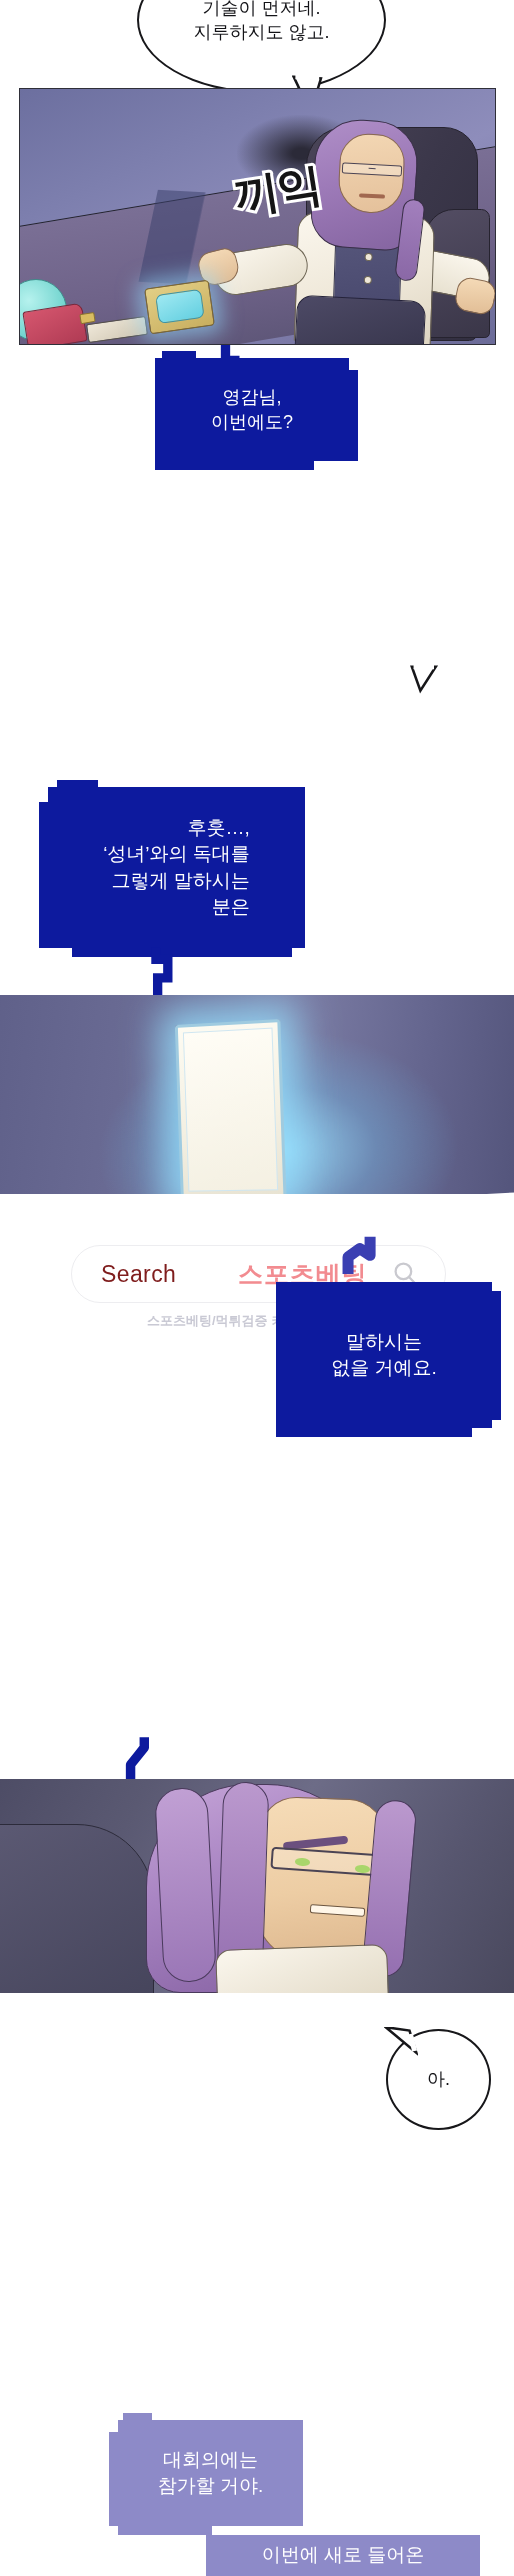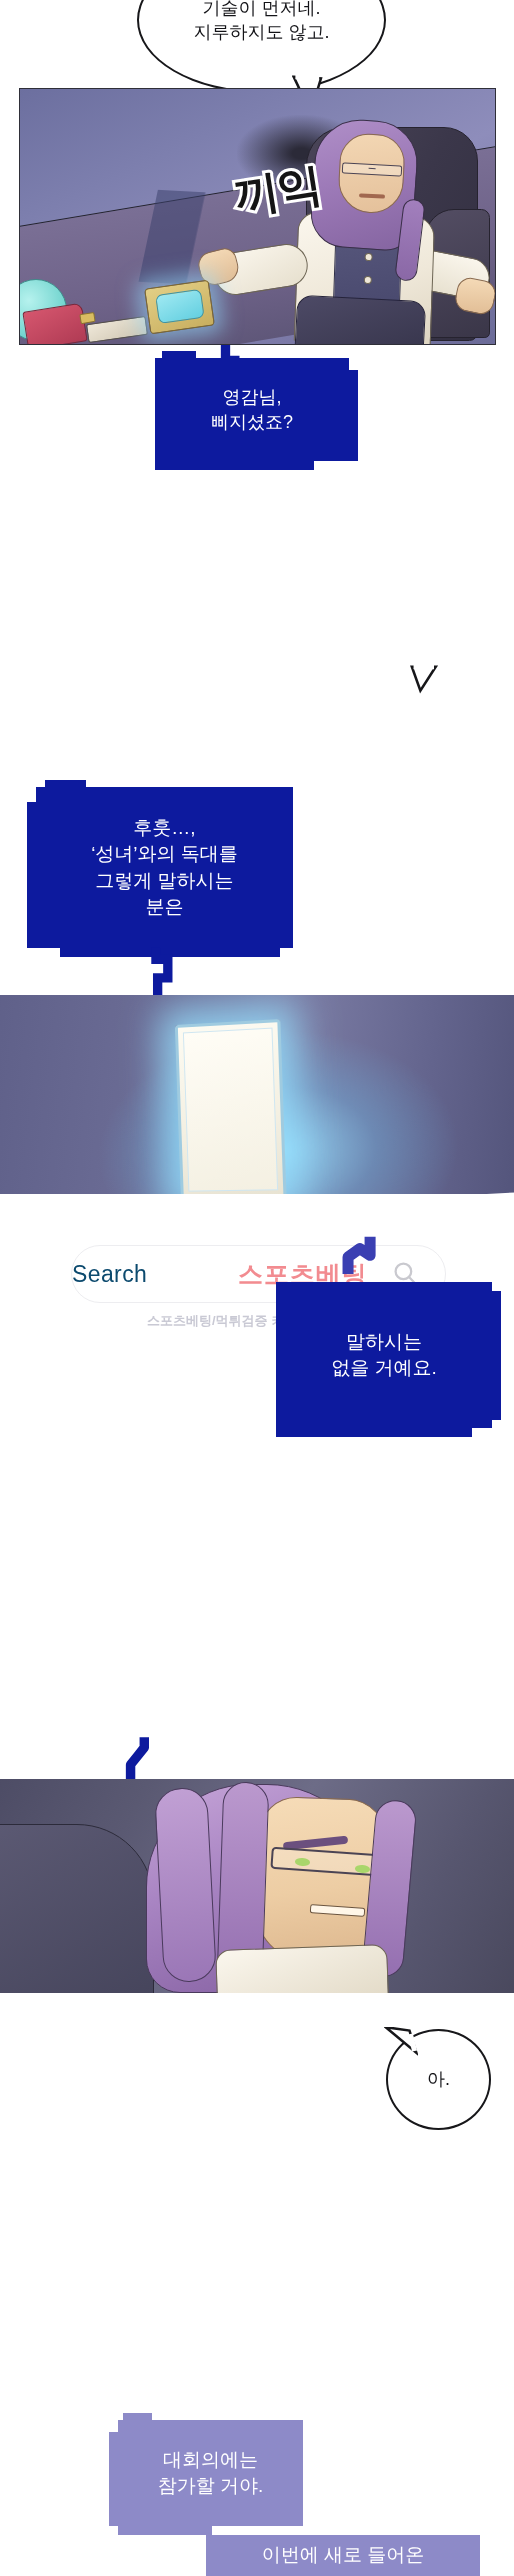--- a/index.html
+++ b/index.html
@@ -280,21 +280,21 @@
   .zig-tail svg { display:block; }
   .zig-tail { position:absolute; }
 
   
   #searchbar {
     position:absolute; left:71px; top:1245px; width:375px; height:58px;
     border:1.7px solid #ededf0; border-radius:29px; background:#ffffff;
     display:flex; align-items:center;
   }
   #searchbar .sb-text {
-    font-size:23px; color:#0c4a6e; letter-spacing:0.4px;
+    margin-left:29px; font-size:23px; color:#7f1d1d; letter-spacing:0.4px;
   }
   #searchbar .sb-icon {
     position:absolute; right:26px; top:50%; transform:translateY(-50%);
     width:26px; height:26px;
   }
   #wm-main {
     position:absolute; left:238px; top:1258px;
     font-size:25px; font-weight:700; color:#f28b90; letter-spacing:0.9px;
     white-space:nowrap;
   }
@@ -351,31 +351,31 @@
   <div class="zig-tail" style="left:206px; top:345px; width:39px; height:46px;">
     <svg width="39" height="46" viewBox="0 0 46 54">
       <path d="M22 54 L22 36 L34 36 L34 18 L23 18 L23 0" stroke="#0d1a9e" stroke-width="11" fill="none" stroke-linejoin="miter"></path>
     </svg>
   </div>
   <div class="rect-bubble" id="bubble2" style="left:155px; top:358px; width:194px; height:103px; font-size:18px; background:#0d1a9e;">
     <div class="notch" style="left:6.9px;top:-6.9px;width:34px;height:8.6px;background:#0d1a9e;"></div>
     <div class="notch" style="right:-8.6px;top:12px;width:8.6px;height:91px;background:#0d1a9e;"></div>
     <div class="notch" style="left:0px;bottom:-8.6px;width:159px;height:8.6px;background:#0d1a9e;"></div>
     <span>영감님,
-삐지셨죠?</span>
+이번에도?</span>
   </div>
 
   <div class="oval-tail" style="left:410px; top:665px; width:31px; height:29px;">
     <svg width="31" height="29" viewBox="0 0 36 34">
       <path d="M2 2 L30 2 L12 30 Z" fill="#ffffff" stroke="#17171a" stroke-width="3"></path>
       <path d="M4 2 L28 2" stroke="#ffffff" stroke-width="6"></path>
     </svg>
   </div>
 
-  <div class="rect-bubble" id="bubble4" style="left:36px; top:787px; width:257px; height:161px; font-size:19px; background:#0d1a9e;">
+  <div class="rect-bubble" id="bubble4" style="left:48px; top:787px; width:257px; height:161px; font-size:19px; background:#0d1a9e;text-align:right;">
     <div class="notch" style="left:8.6px;top:-6.9px;width:41px;height:8.6px;background:#0d1a9e;"></div>
     <div class="notch" style="left:-8.6px;top:15.4px;width:8.6px;height:146px;background:#0d1a9e;"></div>
     <div class="notch" style="left:24px;bottom:-8.6px;width:220px;height:8.6px;background:#0d1a9e;"></div>
     <span>후훗…,
 ‘성녀’와의 독대를
 그렇게 말하시는
 분은</span>
   </div>
   <div class="zig-tail" style="left:139px; top:947px; width:39px; height:55px;">
     <svg width="39" height="55" viewBox="0 0 46 64">

